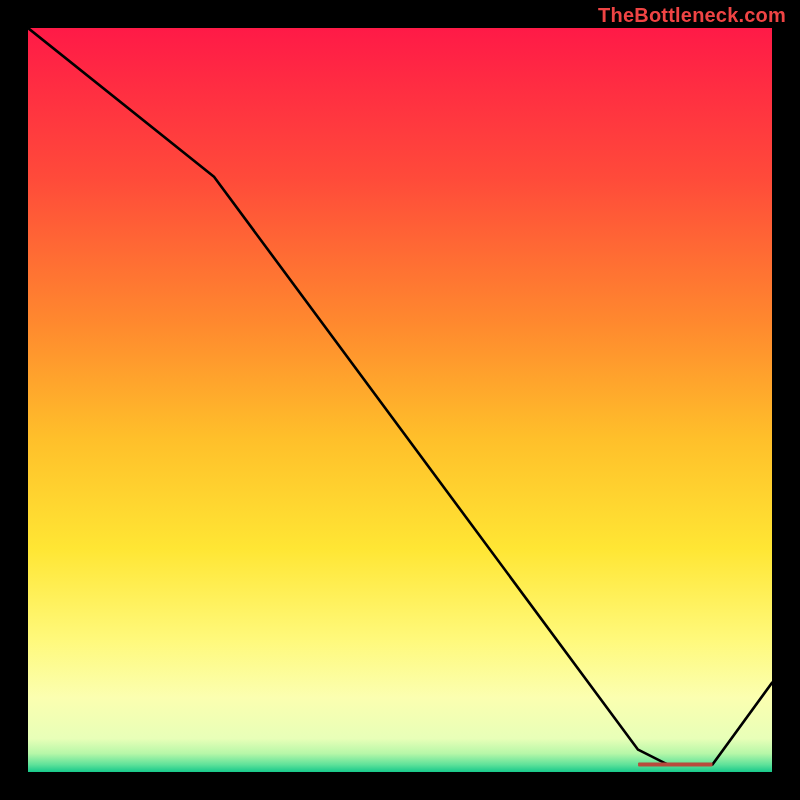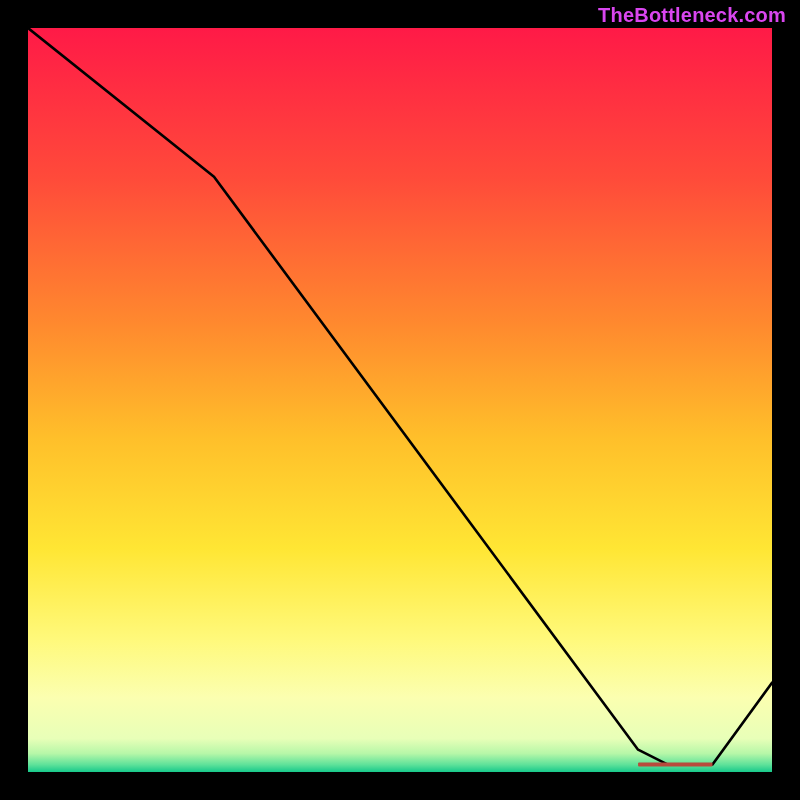--- a/index.html
+++ b/index.html
@@ -14,21 +14,21 @@
   .stage {
     position: relative;
     width: 800px;
     height: 800px;
     background: #000;
   }
   .attribution {
     position: absolute;
     top: 4px;
     right: 14px;
-    color: #d946ef;
+    color: #ef4444;
     font-size: 20px;
     font-weight: 600;
     letter-spacing: 0.2px;
   }
   .plot-frame {
     position: absolute;
     background: #000;
     box-sizing: border-box;
   }
   .plot-inner {

